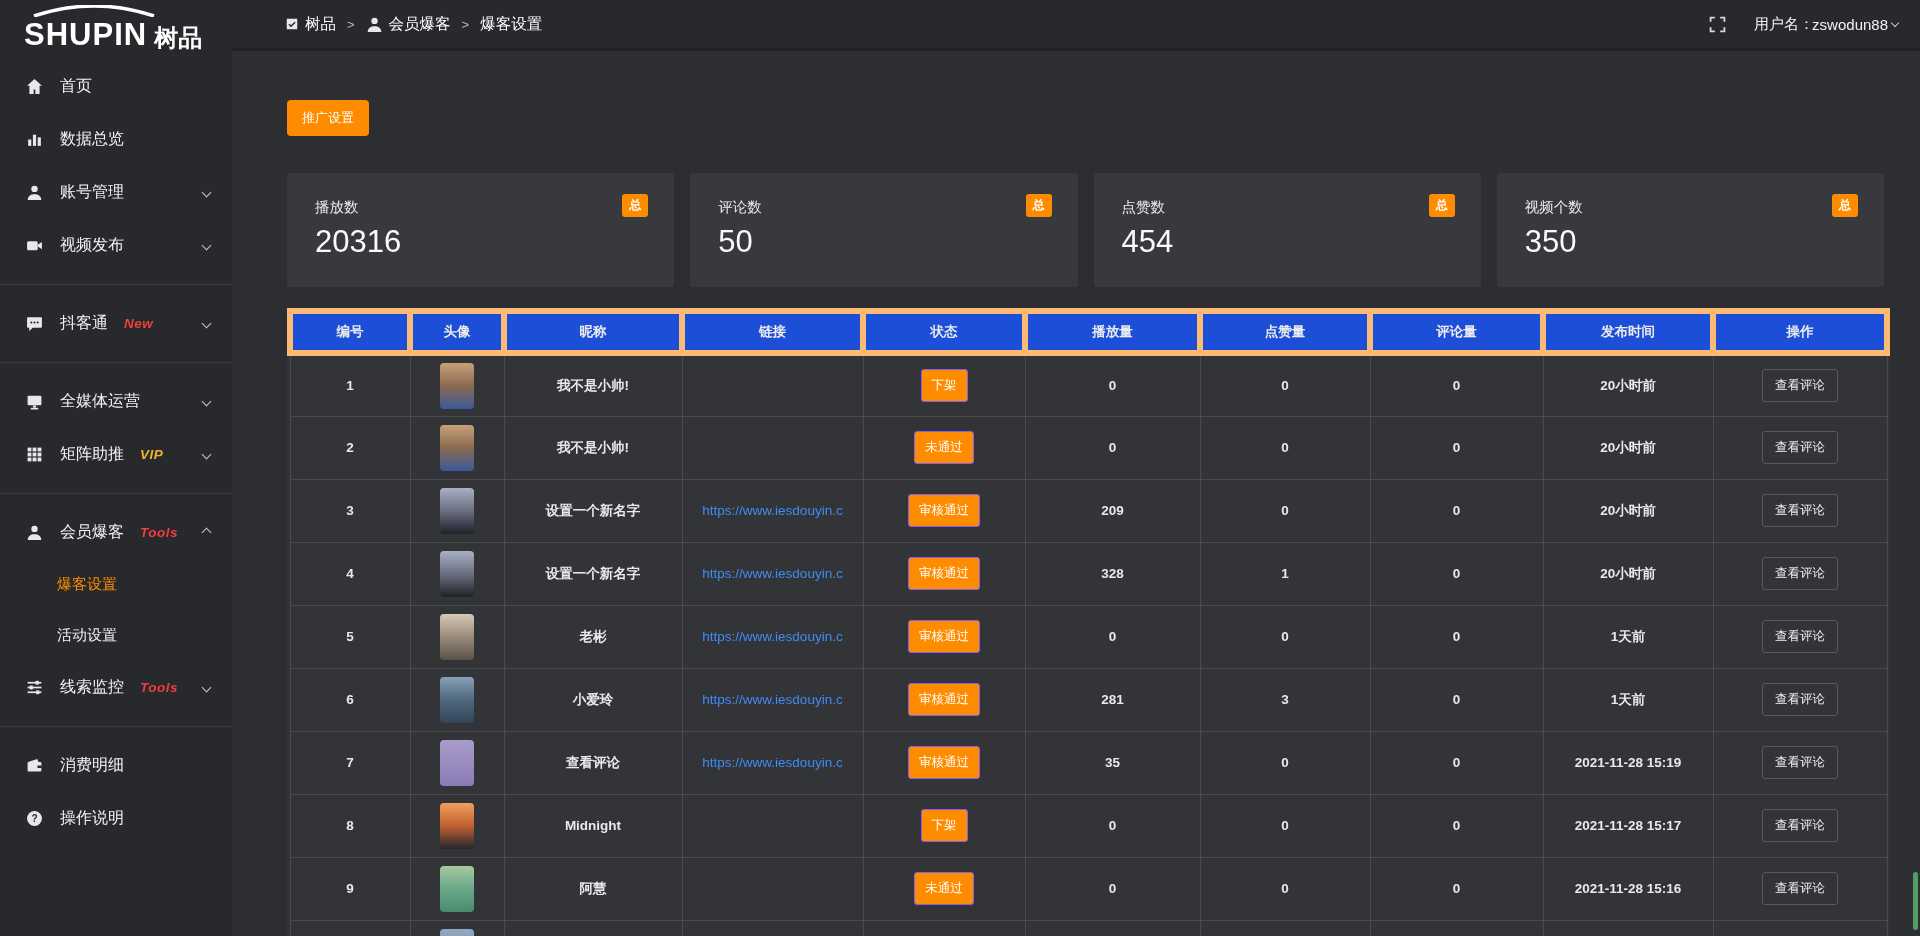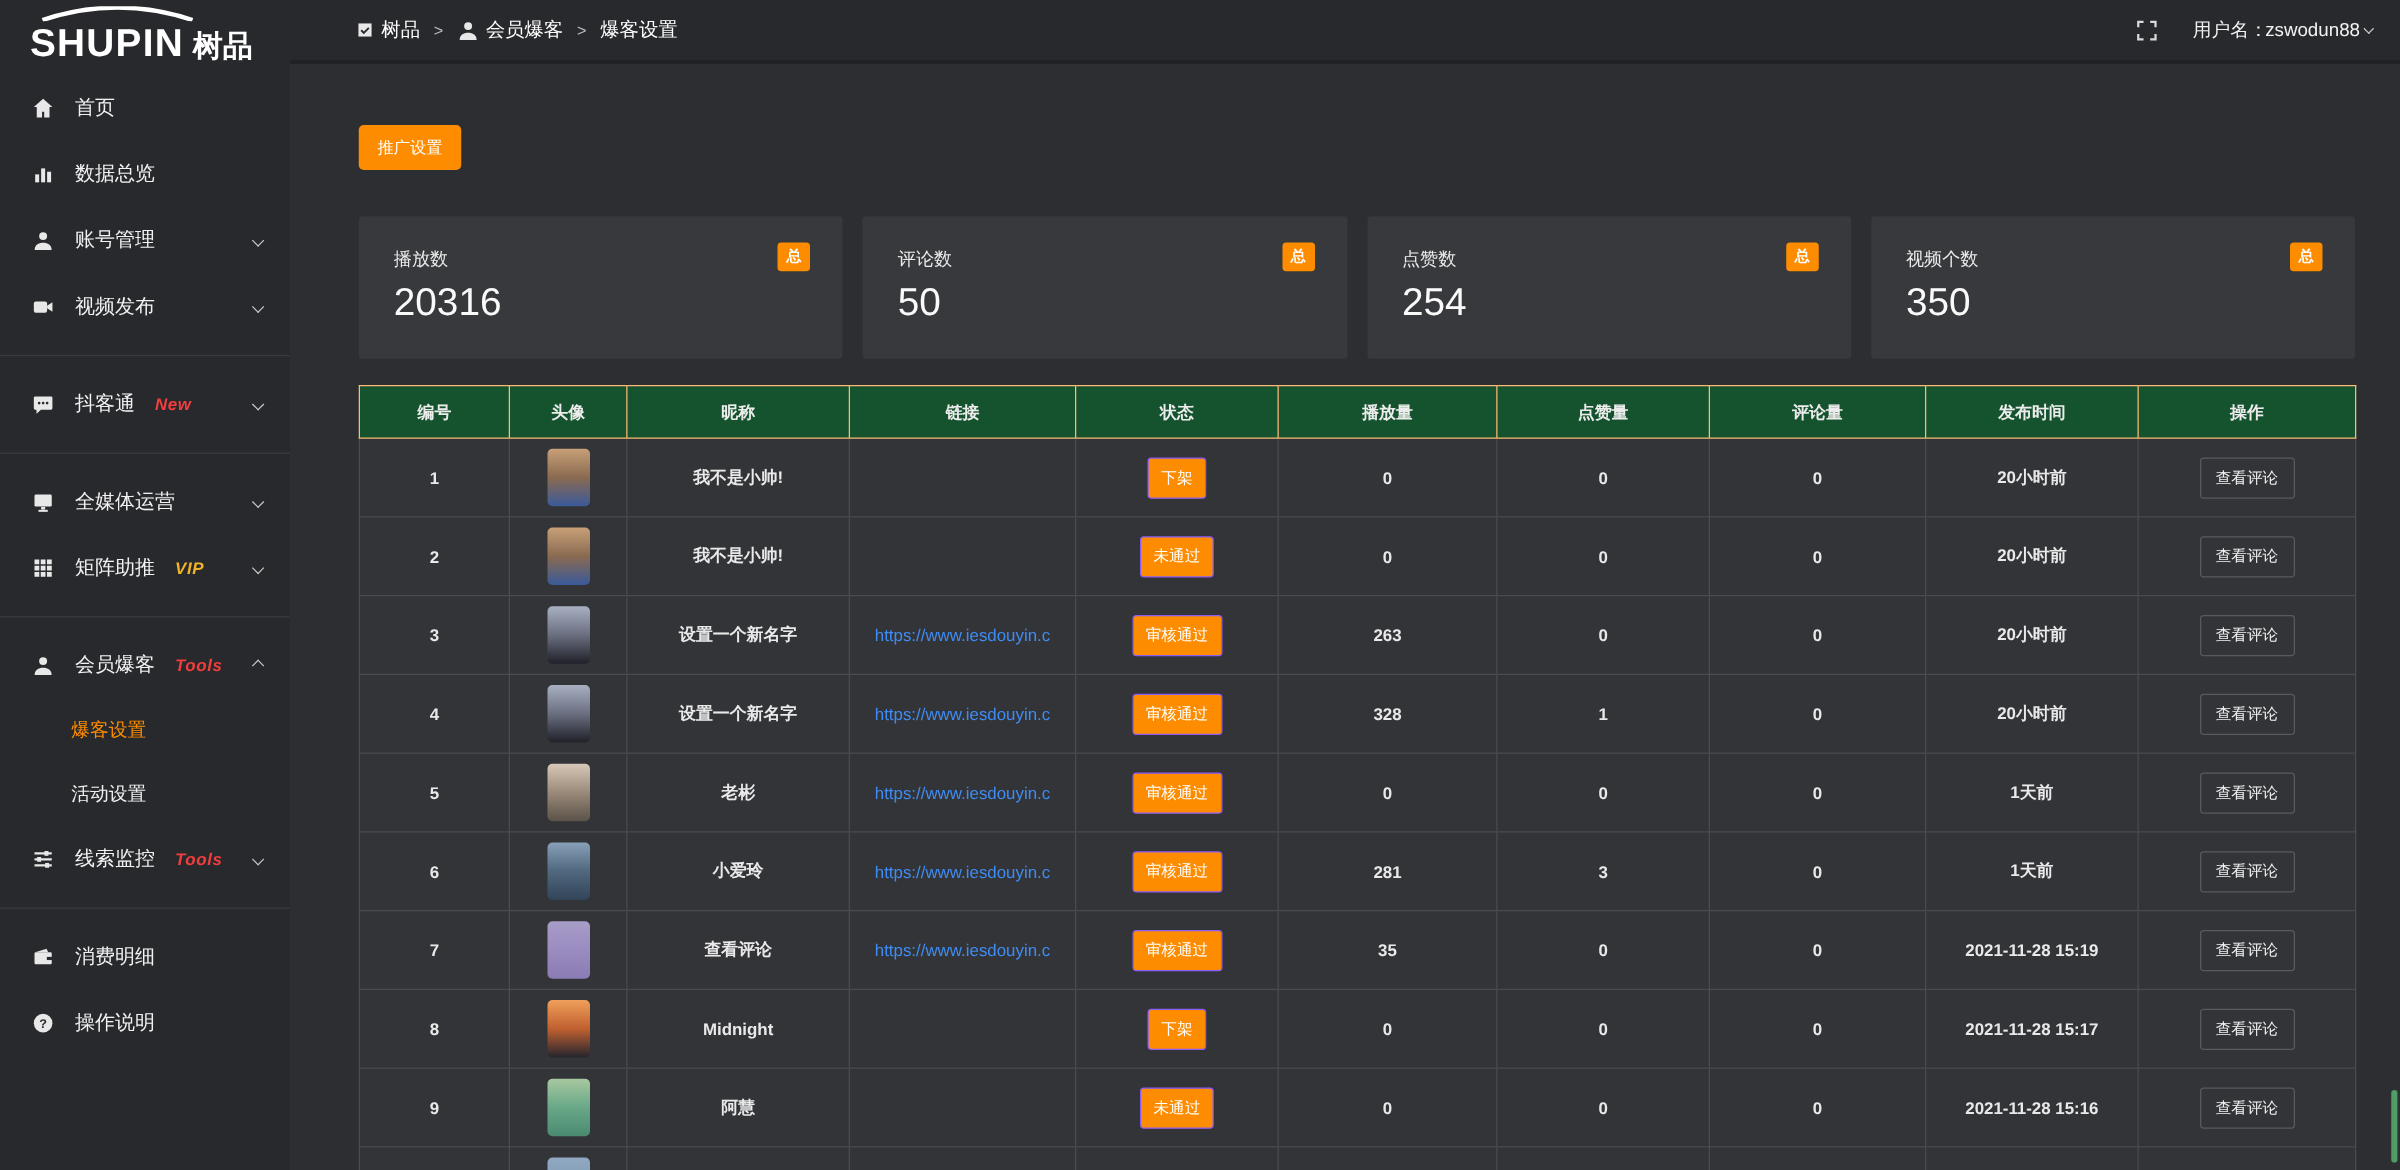--- a/index.html
+++ b/index.html
@@ -41,21 +41,21 @@
   .promo-btn{display:inline-block;background:var(--accent);color:#fff;border:none;font-size:13px;
     padding:9px 15px;border-radius:4px;cursor:pointer;font-family:inherit;}
   .stats{display:flex;gap:16px;margin-top:37px;}
   .card{flex:1;background:#38393d;border-radius:3px;height:114px;padding:25px 28px;position:relative;}
   .card-label{font-size:14.5px;color:#ebebeb;}
   .card-value{font-size:31px;font-weight:400;color:#fafafa;margin-top:7px;}
   .card-badge{position:absolute;top:21px;right:26px;background:var(--accent);color:#fff;font-size:12px;
     padding:3px 7px;border-radius:3px;font-weight:bold;}
   
   table{width:100%;border-collapse:collapse;margin-top:21px;background:#333438;table-layout:fixed;}
-  th{background:#14532d;height:42px;font-size:13.5px;font-weight:700;color:#ececec;border:1px solid #fdba74;}
+  th{background:#1d4ed8;height:42px;font-size:13.5px;font-weight:700;color:#ececec;border:6px solid #fdba74;}
   td{height:63px;text-align:center;border:1px solid #4a4b4f;font-size:13.5px;font-weight:700;color:#e9e9e9;overflow:hidden;}
   .avatar{display:inline-block;width:34px;height:46px;border-radius:4px;vertical-align:middle;}
   .status-btn{display:inline-block;background:var(--accent);color:#fff;font-size:12.5px;font-weight:400;
     padding:7px 10px;border-radius:3px;border:1px solid #8b5cf6;cursor:pointer;font-family:inherit;}
   .link{color:var(--link);font-weight:400;white-space:nowrap;display:block;padding:0 6px;cursor:pointer;}
   .action-btn{background:transparent;border:1px solid #595a5e;color:#f0f0f0;font-size:12.5px;
     padding:7px 12px;border-radius:3px;cursor:pointer;font-family:inherit;}
   .scroll-thumb{position:fixed;right:2px;bottom:6px;width:5px;height:58px;border-radius:3px;background:#55b26e;opacity:.85;}
 </style>
 </head>
@@ -263,21 +263,21 @@
     <div class="card-value">20316</div>
     <span class="card-badge">总</span>
   </div>
       <div class="card">
     <div class="card-label">评论数</div>
     <div class="card-value">50</div>
     <span class="card-badge">总</span>
   </div>
       <div class="card">
     <div class="card-label">点赞数</div>
-    <div class="card-value">254</div>
+    <div class="card-value">454</div>
     <span class="card-badge">总</span>
   </div>
       <div class="card">
     <div class="card-label">视频个数</div>
     <div class="card-value">350</div>
     <span class="card-badge">总</span>
   </div>
     </section>
 
   <table>
@@ -333,21 +333,21 @@
     <td><button class="action-btn">查看评论</button></td>
   </tr>
         <tr>
     <td>3</td>
     <td><span class="avatar" style="background: linear-gradient(rgb(168, 176, 194), rgb(106, 111, 128), rgb(31, 32, 40));"></span></td>
     <td>设置一个新名字</td>
     <td>
             <span class="link">https://www.iesdouyin.c</span>
           </td>
     <td><button class="status-btn">审核通过</button></td>
-    <td>263</td>
+    <td>209</td>
     <td>0</td>
     <td>0</td>
     <td>20小时前</td>
     <td><button class="action-btn">查看评论</button></td>
   </tr>
         <tr>
     <td>4</td>
     <td><span class="avatar" style="background: linear-gradient(rgb(168, 176, 194), rgb(106, 111, 128), rgb(31, 32, 40));"></span></td>
     <td>设置一个新名字</td>
     <td>

